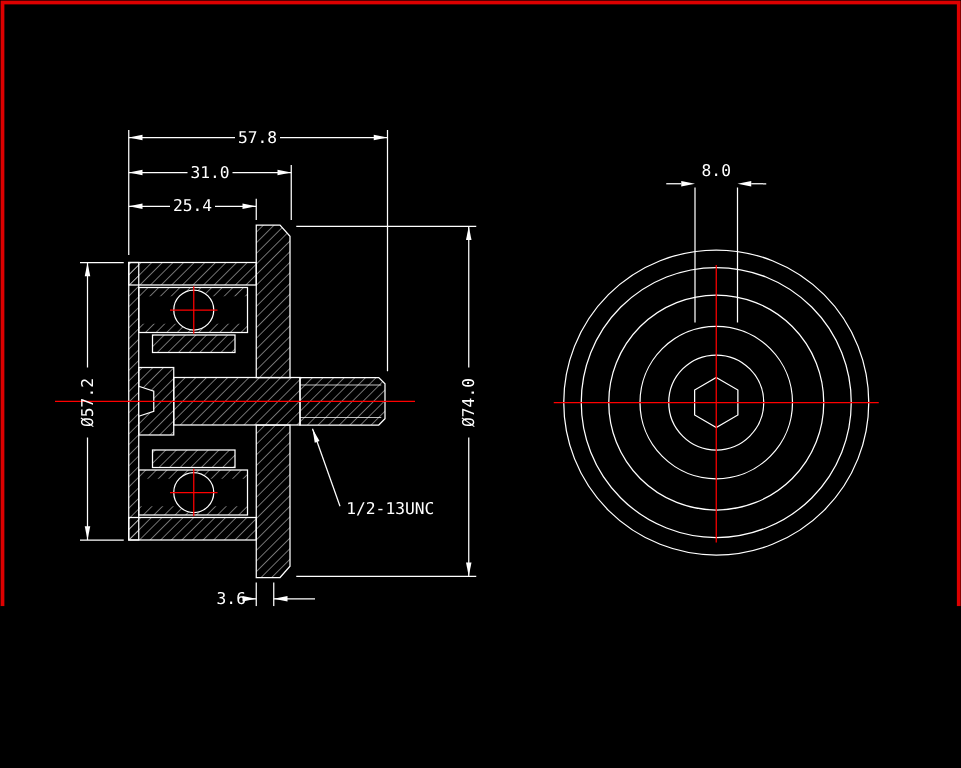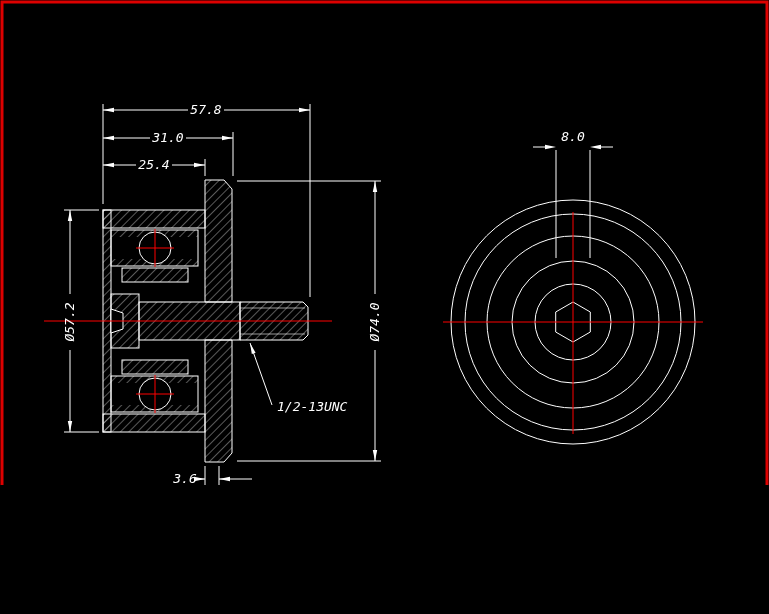--- a/index.html
+++ b/index.html
@@ -1,19 +1,18 @@
 <!DOCTYPE html>
 <html><head>
 <meta charset="utf-8">
 <style>
   html,body{margin:0;padding:0;background:#000;}
   .canvas-wrap{
     width:769px;height:485px;background:#000;position:relative;overflow:hidden;
     font-family:"DejaVu Sans Mono", monospace;
-    font-style:italic;
   }
   svg{display:block;}
   text{
     font-family:"DejaVu Sans Mono", monospace;
     font-size:13px;
     fill:#ffffff;
   }
   .wline{stroke:#ffffff;stroke-width:1;fill:none;}
   .thin{stroke:#ffffff;stroke-width:0.6;fill:none;}
   .redline{stroke:#ff0000;stroke-width:1;fill:none;}

